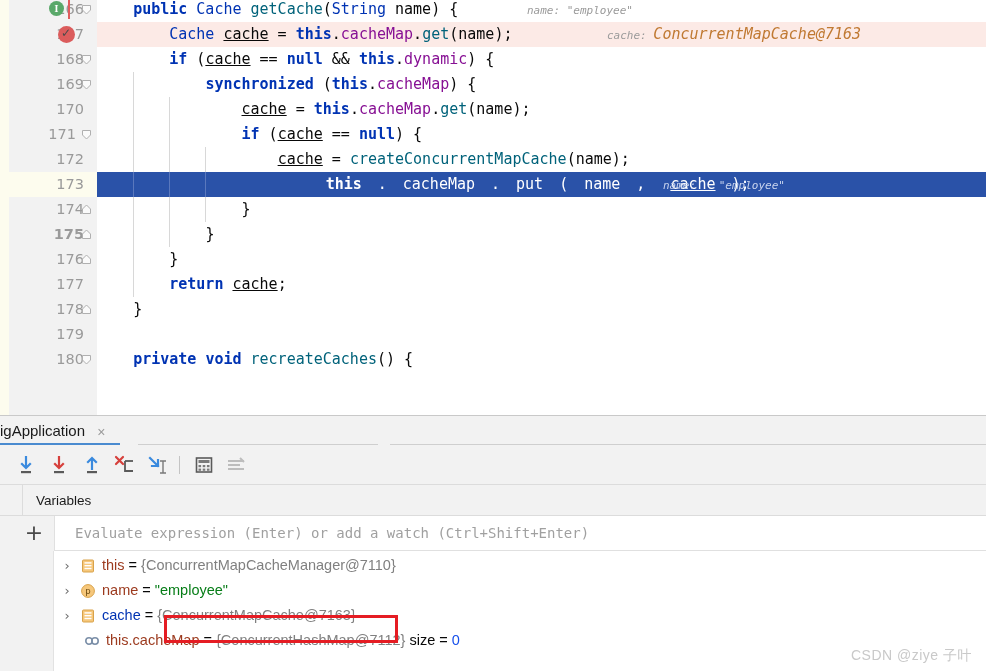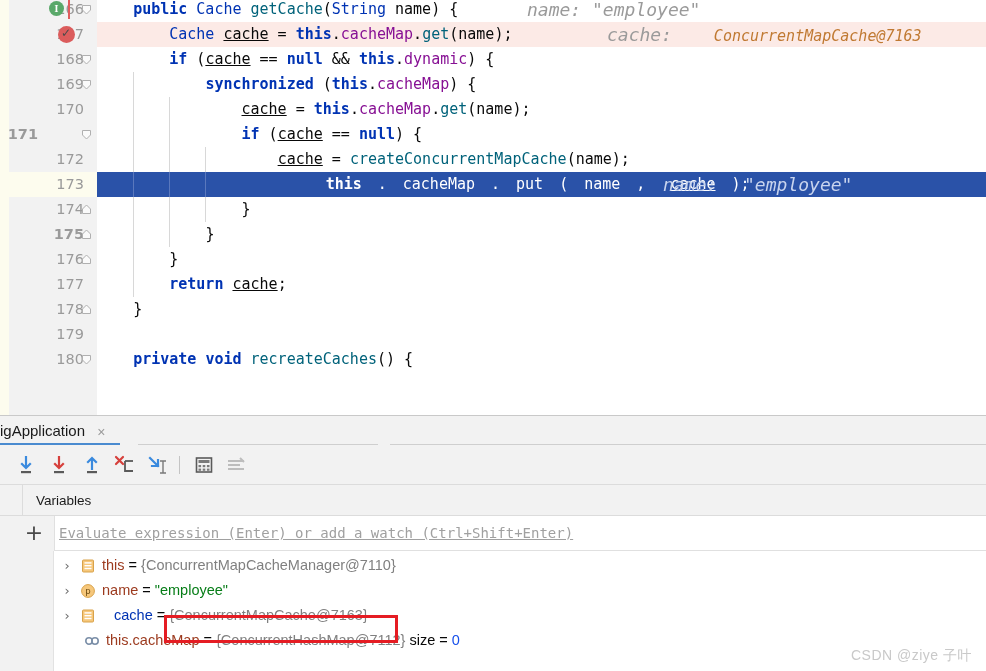--- a/index.html
+++ b/index.html
@@ -57,22 +57,22 @@
   }
 
   
   .kw   { color: #0033b3; font-weight: bold; }
   .type { color: #0033b3; }
   .id   { color: #080808; }
   .fld  { color: #871094; }
   .mth  { color: #00627a; }
   .loc  { color: #080808; text-decoration: underline; }
   .brc  { color: #080808; }
-  .hint { color: #9a9a9a; font-style: italic; font-family:"DejaVu Sans Mono", monospace; font-size: 18px;}
-  .hintv{ color: #c07932; font-style: italic; margin-left: 31px; }
+  .hint { color: #9a9a9a; font-style: italic; font-family:"DejaVu Sans Mono", monospace; font-size: 11px;}
+  .hintv{ color: #c07932; font-style: italic; }
 
   
   .bp-line { background: #fceae6; }
   
   .exec-line { background: #2a52a8; }
   .exec-line .codeline,
   .exec-line .codeline * { color: #ffffff !important; padding-left: 16px; }
   .exec-line .hint { color: #c8d4ee !important; font-style: italic; }
   .exec-line .hintv { color: #c8d4ee !important; }
   .exec-line .loc { text-decoration: underline; }
@@ -155,22 +155,22 @@
 
   .evalrow {
     position: absolute; left: 0; top: 100px; width: 986px; height: 35px;
     background: #f2f2f2;
   }
   .evalinput {
     position: absolute; left: 54px; top: 0; right: 0; height: 35px;
     background: #ffffff; border: 1px solid #e0e0e0; border-right: none; border-top: none;
   }
   .evalinput .ph {
-    position: absolute; left: 4px; top: 0; height: 34px; line-height: 34px;
-    font-family: "DejaVu Sans Mono", monospace; font-size: 14px; color: #a0a0a0; text-decoration: underline;
+    position: absolute; left: 20px; top: 0; height: 34px; line-height: 34px;
+    font-family: "DejaVu Sans Mono", monospace; font-size: 14px; color: #a0a0a0;
   }
   .plusbtn {
     position: absolute; left: 22px; top: 6px; width: 24px; height: 24px;
     color: #4a4a4a; font-size: 22px; text-align: center; line-height: 22px;
     font-family: "DejaVu Sans", sans-serif;
   }
 
   .vartree {
     position: absolute; left: 0; top: 135px; width: 986px; bottom: 0;
     background: #ffffff;
@@ -282,21 +282,21 @@
           <div style="position: absolute; left: 0px; top: 0px; width: 97px; height: 25px; background: rgb(242, 242, 242);"></div>
           <div style="position: absolute; left: 0px; top: 0px; width: 9px; height: 25px; background: rgb(253, 252, 238);"></div>
           <div class="lnum" style="right: 902px;">170</div>
           <div class="guide" style="left: 133px;"></div>
           <div class="guide" style="left: 169px;"></div>
           <div class="codeline" style="left: 97px;"><span class="id">                </span><span class="loc">cache</span><span class="id"> = </span><span class="kw">this</span><span class="id">.</span><span class="fld">cacheMap</span><span class="id">.</span><span class="mth">get</span><span class="brc">(</span><span class="id">name</span><span class="brc">);</span></div>
         </div>
         <div class="row" style="top: 122px;">
           <div style="position: absolute; left: 0px; top: 0px; width: 97px; height: 25px; background: rgb(242, 242, 242);"></div>
           <div style="position: absolute; left: 0px; top: 0px; width: 9px; height: 25px; background: rgb(253, 252, 238);"></div>
-          <div class="lnum" style="right: 948px; font-weight: bold;">171</div>
+          <div class="lnum" style="right: 910px;">171</div>
           <div class="fold">
             <svg width="13" height="13" viewBox="0 0 13 13">
               <path d="M2.5 2.5 H10.5 V7 L6.5 11 L2.5 7 Z" fill="#fafafa" stroke="#b0b0b0" stroke-width="1"></path>
             </svg>
           </div>
           <div class="guide" style="left: 133px;"></div>
           <div class="guide" style="left: 169px;"></div>
           <div class="codeline" style="left: 97px;"><span class="id">                </span><span class="kw">if </span><span class="brc">(</span><span class="loc">cache</span><span class="id"> == </span><span class="kw">null</span><span class="brc">) {</span></div>
         </div>
         <div class="row" style="top: 147px;">
@@ -509,21 +509,21 @@
           <div class="vrow" style="top: 52px;">
             <span class="arrow">›</span>
             <span class="vicon" style="left: 26px;">
               <svg width="16" height="16" viewBox="0 0 16 16">
                 <rect x="2.5" y="2" width="11" height="12" rx="1" fill="#f6c77b" stroke="#d8a24a" stroke-width="1"></rect>
                 <rect x="4.5" y="4.2" width="7" height="1.4" fill="#ffffff"></rect>
                 <rect x="4.5" y="7" width="7" height="1.4" fill="#ffffff"></rect>
                 <rect x="4.5" y="9.8" width="7" height="1.4" fill="#ffffff"></rect>
               </svg>
             </span>
-            <span class="vtext" style="left: 60px; text-align: right;"><span class="vname-cache">cache</span><span class="veq"> = </span><span class="vval">{ConcurrentMapCache@7163}</span></span>
+            <span class="vtext" style="left: 48px; text-align: right;"><span class="vname-cache">cache</span><span class="veq"> = </span><span class="vval">{ConcurrentMapCache@7163}</span></span>
           </div>
           <div class="vrow" style="top: 77px;">
             <span class="vicon" style="left: 30px;">
               <svg width="16" height="16" viewBox="0 0 16 16">
                 <circle cx="5" cy="8" r="3.2" fill="none" stroke="#7b8fa8" stroke-width="1.6"></circle>
                 <circle cx="11" cy="8" r="3.2" fill="none" stroke="#7b8fa8" stroke-width="1.6"></circle>
               </svg>
             </span>
             <span class="vtext" style="left: 52px;"><span class="vname-this">this.cacheMap</span><span class="veq"> = </span><span class="vval">{ConcurrentHashMap@7112}</span><span class="veq"> size = </span><span class="vnum">0</span></span>
           </div>

